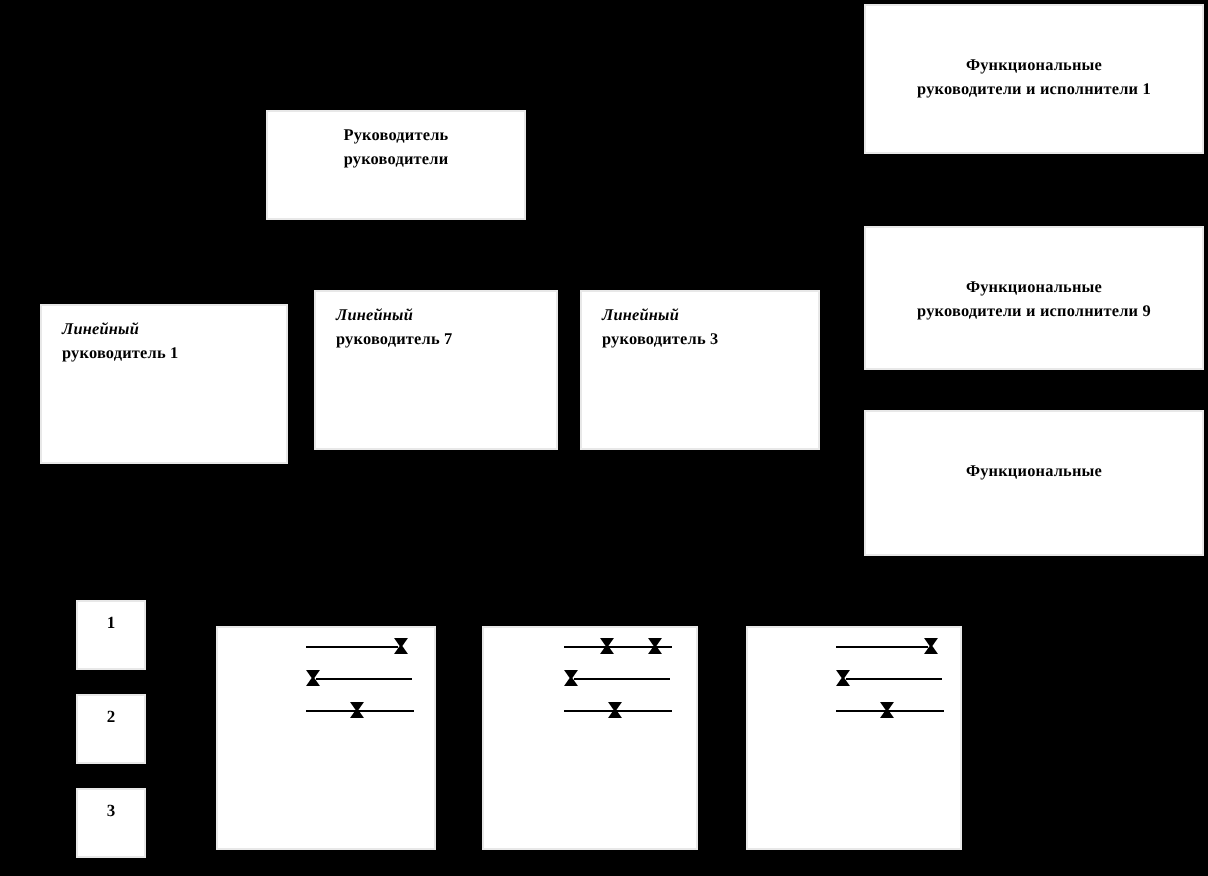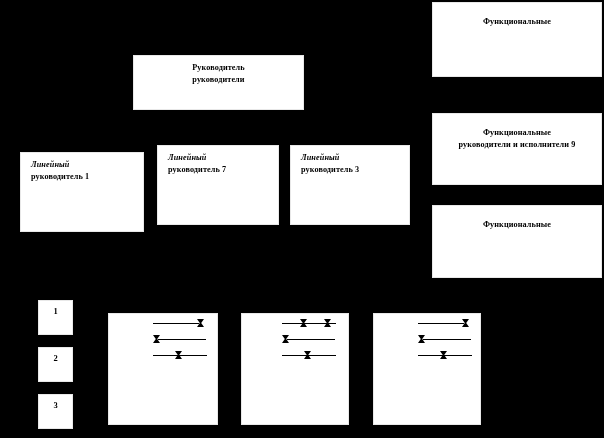--- a/index.html
+++ b/index.html
@@ -28,36 +28,36 @@
     font-weight: bold;
     font-size: 8.2px;
     line-height: 11.5px;
     letter-spacing: 0.1px;
     color: #000000;
   }
   .box-text.italic { font-style: italic; }
 
   
   #box-head {
-    left: 133px; top: 55px; width: 171px; height: 55px;
+    left: 133px; top: 55px; width: 130px; height: 55px;
   }
   #box-head .inner { padding-top: 6px; }
 
   
   #box-line-1 { left: 20px;  top: 152px; width: 124px; height: 80px; }
   #box-line-2 { left: 157px; top: 145px; width: 122px; height: 80px; }
   #box-line-3 { left: 290px; top: 145px; width: 120px; height: 80px; }
   .line-box .inner { padding: 6px 16px 0 4px; text-align: left; }
   .line-box .box-text { text-align: left; padding-left: 6px; }
 
   
   #box-func-1 { left: 432px; top: 2px;   width: 170px; height: 75px; }
   #box-func-2 { left: 432px; top: 113px; width: 170px; height: 72px; }
   #box-func-3 { left: 432px; top: 205px; width: 170px; height: 73px; }
-  .func-box .inner { padding-top: 13px; }
+  .func-box .inner { padding-top: 24px; }
 
   
   .num-box {
     position: absolute;
     background: #ffffff;
     border: 1px solid #e8e8e8;
     box-sizing: border-box;
     width: 35px; height: 35px;
     display: flex;
     align-items: flex-start;
@@ -151,20 +151,21 @@
   <div class="box line-box" id="box-line-3">
     <div class="inner">
       <span class="box-text italic">Линейный</span>
       <span class="box-text">руководитель 3</span>
     </div>
   </div>
 
   <div class="box func-box" id="box-func-1">
     <div class="inner">
       <span class="box-text">Функциональные</span>
+      <span class="box-text">руководители и исполнители 1</span>
     </div>
   </div>
 
   <div class="box func-box" id="box-func-2">
     <div class="inner">
       <span class="box-text">Функциональные</span>
       <span class="box-text">руководители и исполнители 9</span>
     </div>
   </div>
 

